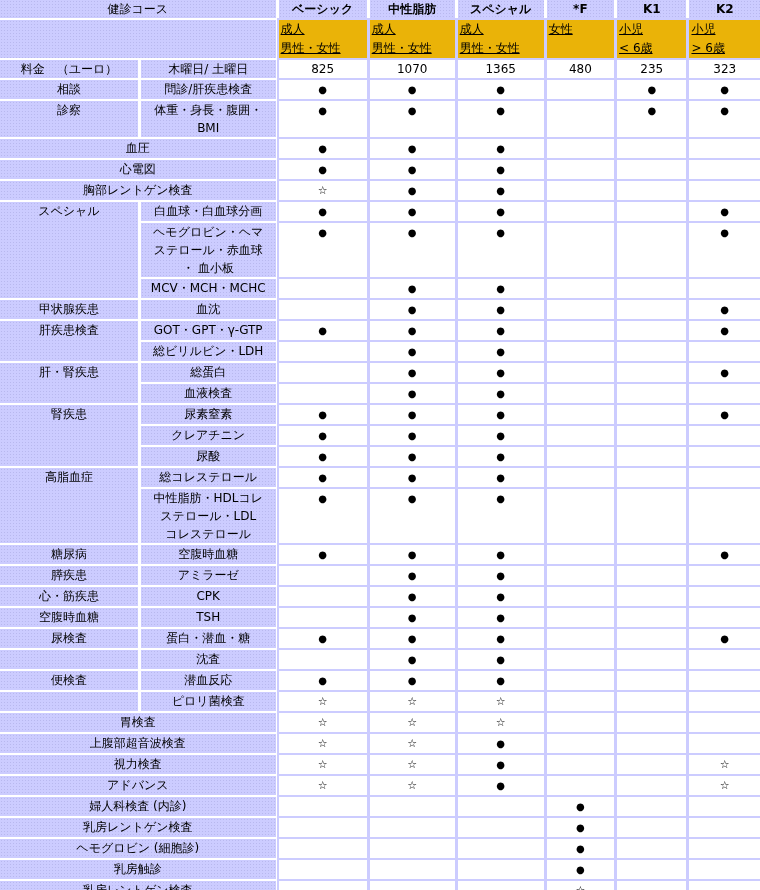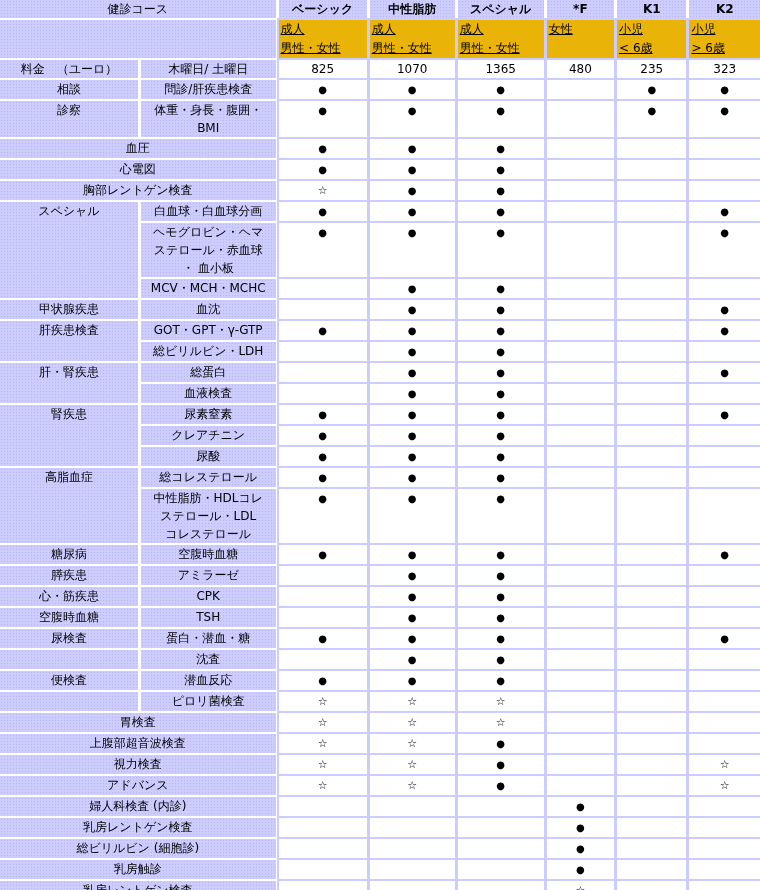--- a/index.html
+++ b/index.html
@@ -389,21 +389,21 @@
       <tr>
         <td class="lab" colspan="2">乳房レントゲン検査</td>
         <td class="val"><span class="mark-dot"></span></td>
         <td class="val"><span class="mark-dot"></span></td>
         <td class="val"><span class="mark-dot"></span></td>
         <td class="val"><span class="mark-dot">●</span></td>
         <td class="val"><span class="mark-dot"></span></td>
         <td class="val"><span class="mark-dot"></span></td>
       </tr>
       <tr>
-        <td class="lab" colspan="2">総ビリルビン (細胞診)</td>
+        <td class="lab" colspan="2">ヘモグロビン (細胞診)</td>
         <td class="val"><span class="mark-dot"></span></td>
         <td class="val"><span class="mark-dot"></span></td>
         <td class="val"><span class="mark-dot"></span></td>
         <td class="val"><span class="mark-dot">●</span></td>
         <td class="val"><span class="mark-dot"></span></td>
         <td class="val"><span class="mark-dot"></span></td>
       </tr>
       <tr>
         <td class="lab" colspan="2">乳房触診</td>
         <td class="val"><span class="mark-dot"></span></td>

